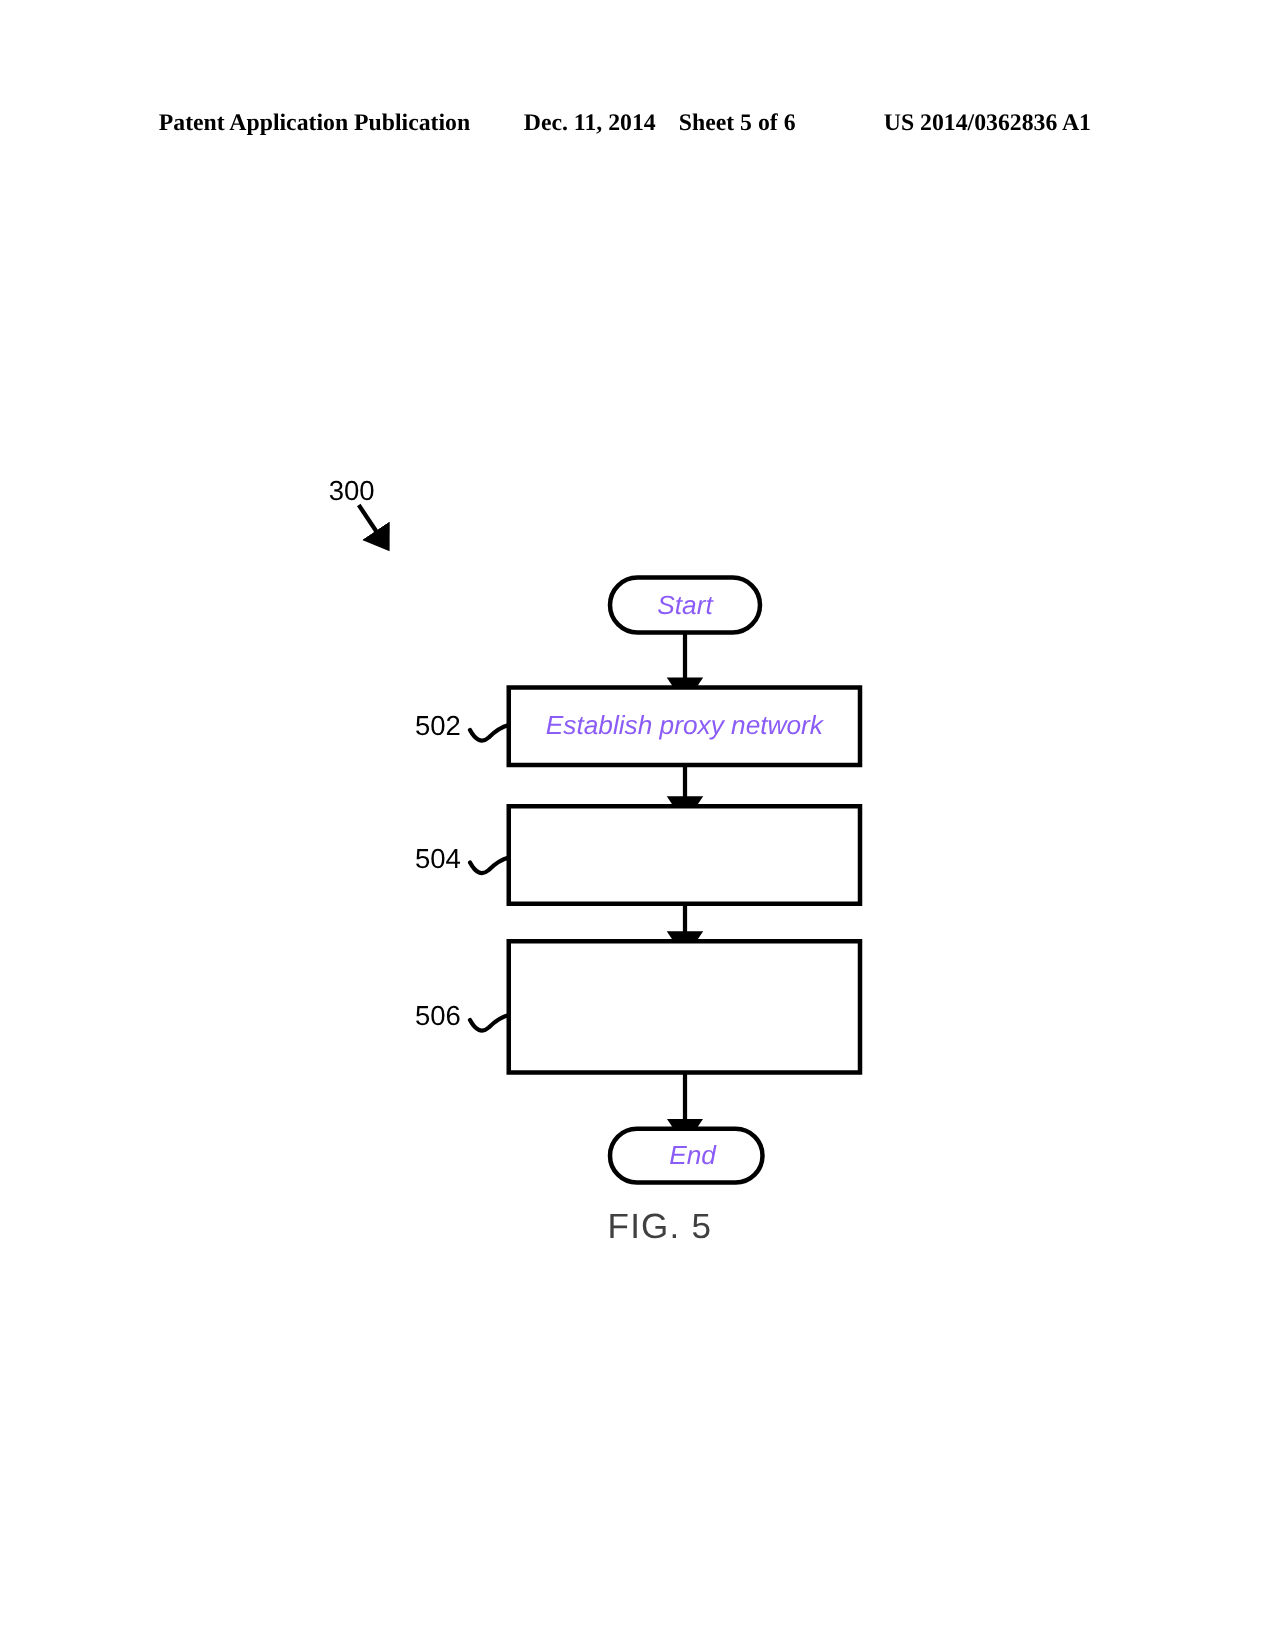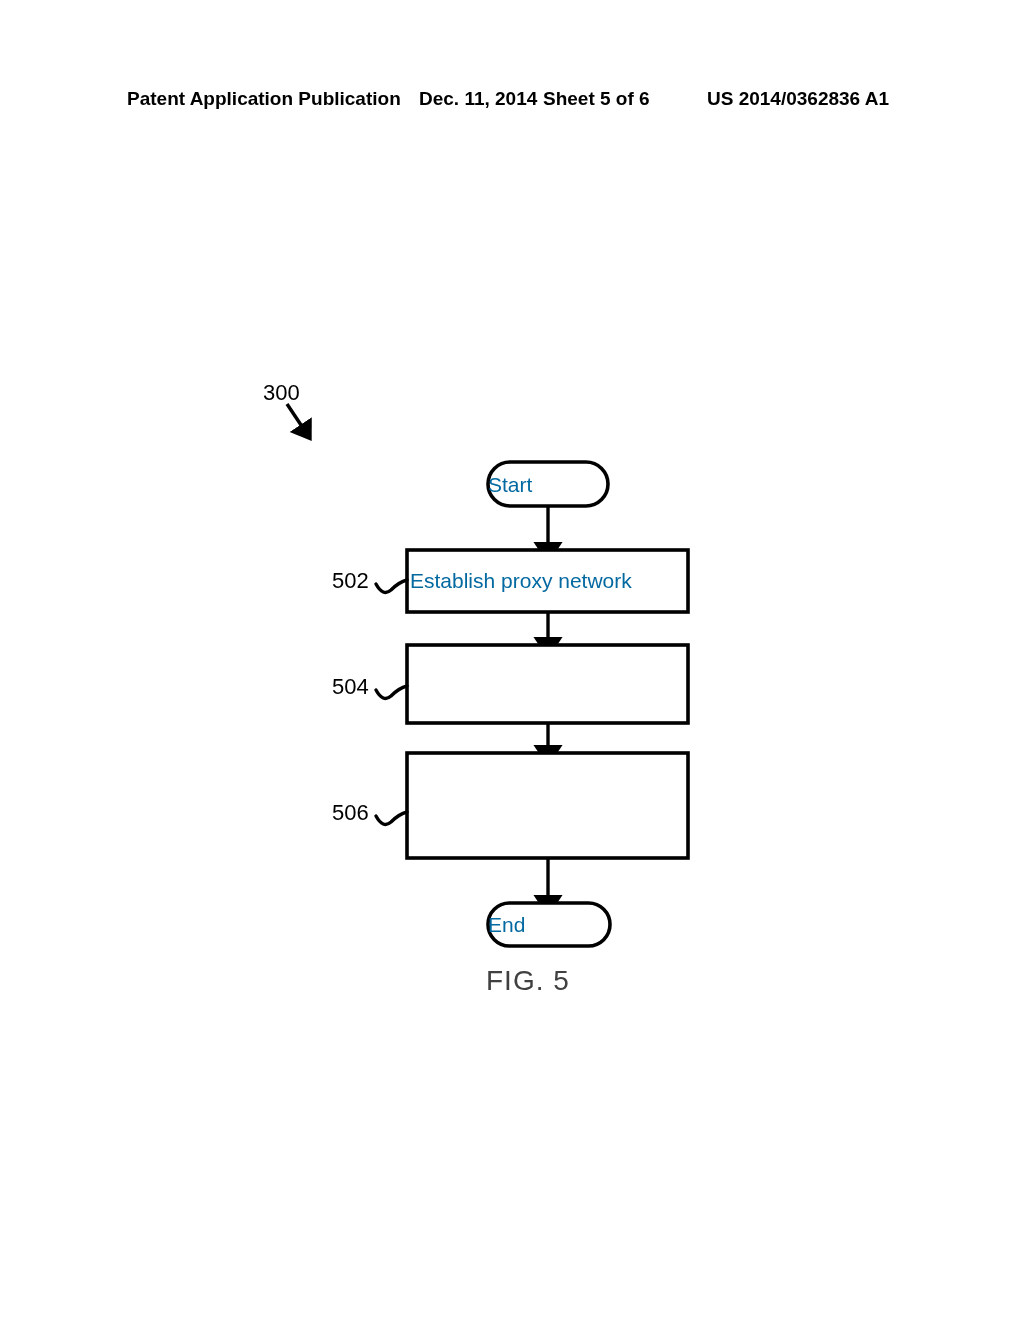--- a/index.html
+++ b/index.html
@@ -16,21 +16,21 @@
     color: #000000;
   }
 
   
   .page-header {
     position: absolute;
     top: 88px;
     left: 0;
     width: 1024px;
     height: 28px;
-    font-family: Liberation Sans, sans-serif;
+    font-family: Liberation Serif, serif;
     font-weight: bold;
     font-size: 19px;
     letter-spacing: 0px;
     white-space: nowrap;
   }
   .hdr-pub {
     position: absolute;
     left: 127px;
     top: 0;
   }
@@ -58,26 +58,27 @@
     width: 1024px;
     height: 1320px;
   }
   .figure-canvas svg {
     display: block;
   }
 
   
   .node-text {
     position: absolute;
-    text-align: left;
+    text-align: center;
     font-family: "Liberation Sans", sans-serif;
     font-size: 21px;
     line-height: 24.5px;
-    color: #0369a1;
+    color: #8b5cf6;
     white-space: pre-line;
+    font-style: italic;
   }
   .terminal-text {
     font-size: 21px;
     line-height: 24px;
   }
   .ref-num {
     position: absolute;
     font-family: "Liberation Sans", sans-serif;
     font-size: 22px;
     color: #000000;

